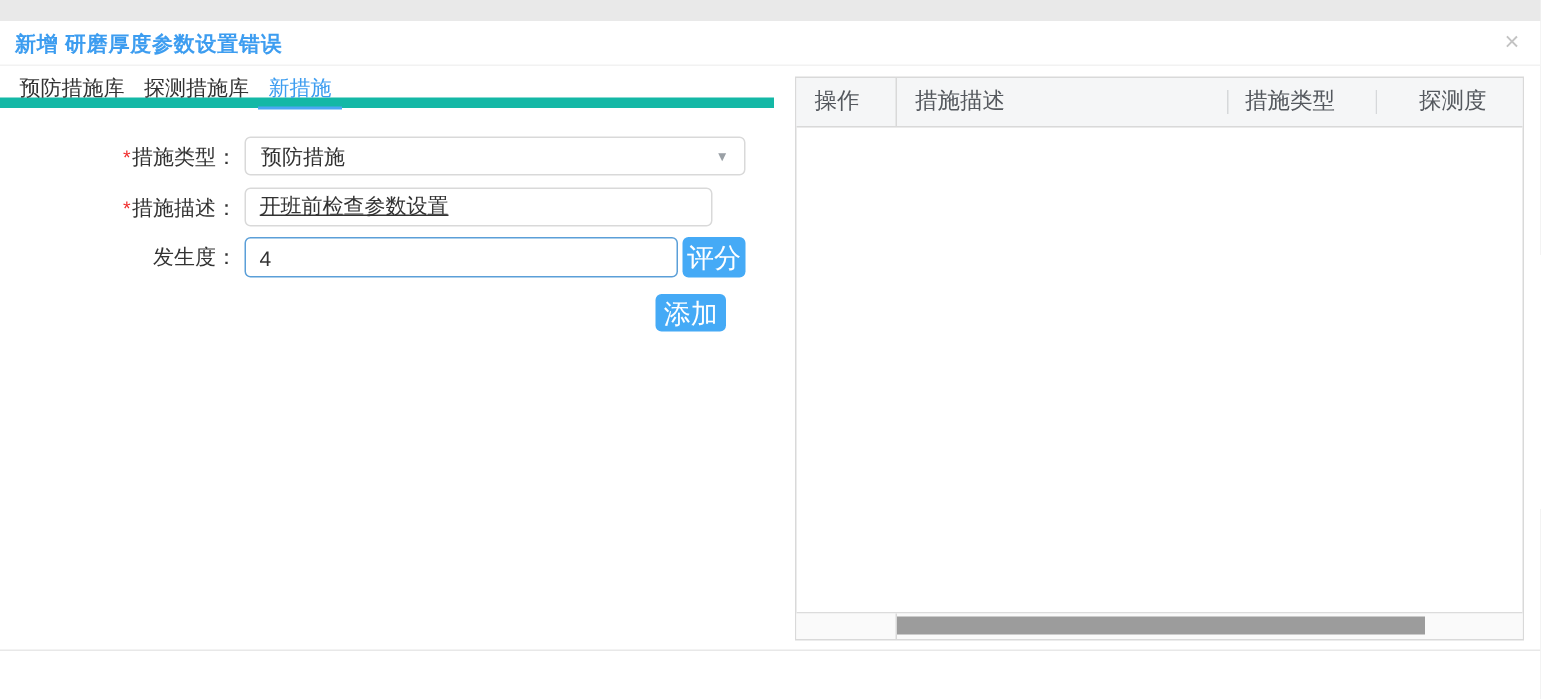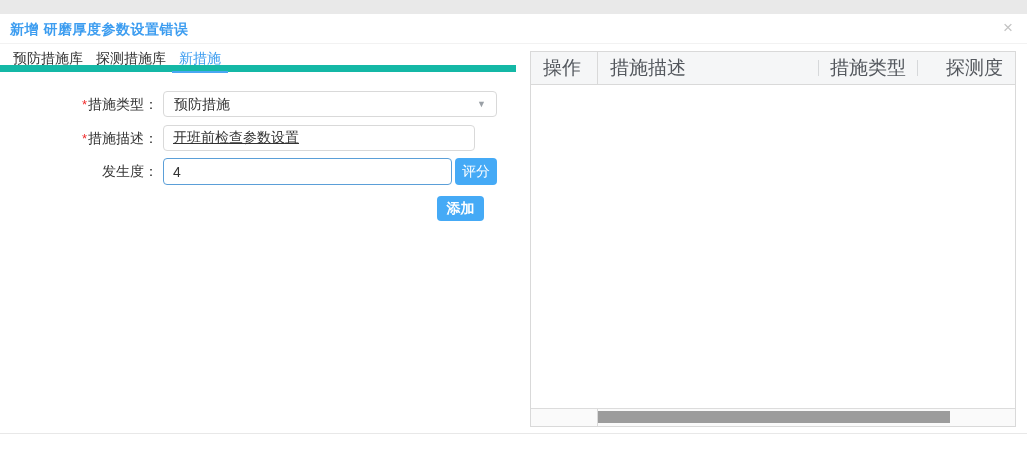--- a/index.html
+++ b/index.html
@@ -26,28 +26,28 @@
   
   .form-row { position:absolute; left:0; }
   .form-label { position:absolute; left:60px; width:98px; text-align:right; font-size:14px; color:#333; }
   .req { color:#f02b2b; margin-right:1px; font-size:13px; }
   .ctl { position:absolute; background:#fff; border:1px solid #d9d9d9; border-radius:4px; font-size:14px; color:#333; }
   .select-box { left:163px; width:334px; height:26px; line-height:24px; padding-left:10px; cursor:pointer; }
   .select-arrow { position:absolute; right:10px; top:0; line-height:24px; font-size:9px; color:#9aa0a6; }
   input.ctl { padding-left:9px; outline:none; }
   .input-desc { left:163px; width:312px; height:26px;text-decoration:underline; }
   .input-occ  { left:163px; width:289px; height:27px; border-color:#5b9fd8; }
-  .btn { display:block; border:none; border-radius:4px; background:#45aaf6; color:#fff; font-size:14px; text-align:center; cursor:pointer; font-family:inherit; }
+  .btn { display:block; border:none; border-radius:4px; background:#45aaf6; color:#fff; font-size:18px; text-align:center; cursor:pointer; font-family:inherit; }
   .btn-score { position:absolute; left:455px; width:42px; height:27px; }
-  .btn-add   { position:absolute; left:437px; top:182px; width:47px; height:25px;font-weight:bold; }
+  .btn-add   { position:absolute; left:437px; top:182px; width:47px; height:25px; }
 
   
   .grid { position:absolute; left:530px; top:37px; width:486px; height:376px; border:1px solid #d9d9d9; background:#fff; }
   .grid-header { position:absolute; left:0; top:0; right:0; height:33px; background:#f5f6f7; border-bottom:1px solid #d9d9d9; display:flex; }
-  .gh-cell { position:relative; font-size:19px; color:#54585e; line-height:32px; padding-left:12px; white-space:nowrap; overflow:hidden; }
+  .gh-cell { position:relative; font-size:15px; color:#54585e; line-height:32px; padding-left:12px; white-space:nowrap; overflow:hidden; }
   .gh-cell.c0 { width:67px; border-right:1px solid #d9d9d9; }
   .gh-cell.c1 { width:220px; }
   .gh-cell.c2 { width:99px; }
   .gh-cell.c3 { flex:1;padding-left:29px; }
   .gh-cell.sep::before { content:""; position:absolute; left:0; top:8px; bottom:8px; width:1px; background:#d6d8da; }
   .grid-body { position:absolute; left:0; top:33px; right:0; bottom:18px; background:#fff; display:flex; align-items:center; justify-content:center; }
   .no-rows { font-size:13px; color:#5f6368; }
   .grid-hscroll { position:absolute; left:0; right:0; bottom:0; height:18px; border-top:1px solid #dcdcdc; display:flex; background:#fafafa; }
   .hscroll-spacer { width:67px; border-right:1px solid #d9d9d9; background:#fafafa; }
   .hscroll-track { position:relative; flex:1; background:#fafafa; }

